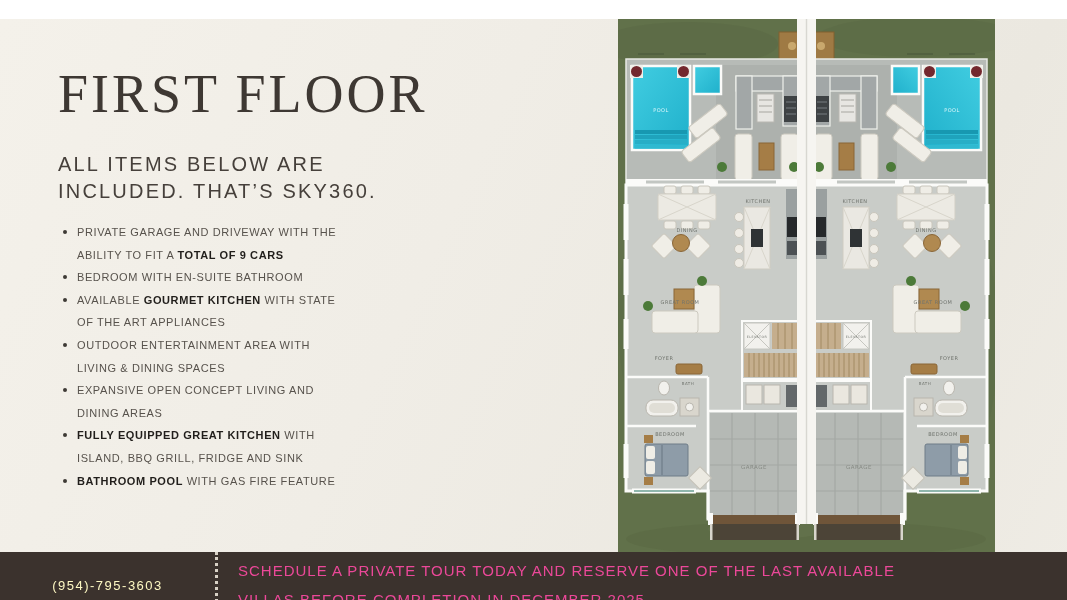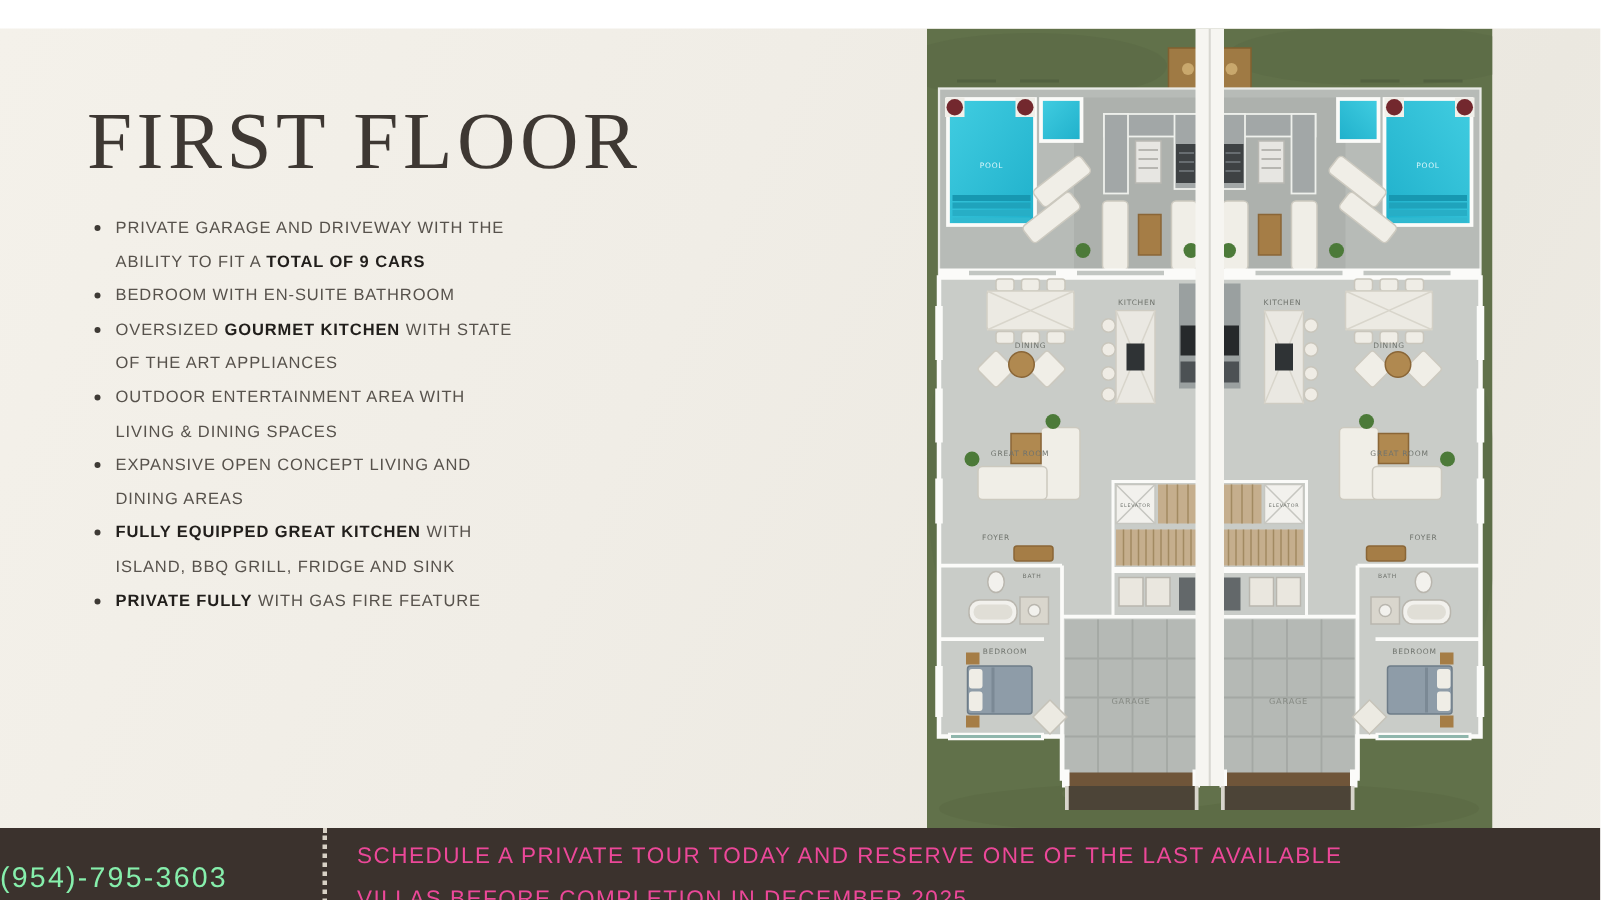--- a/index.html
+++ b/index.html
@@ -22,40 +22,44 @@
   }
   ul.features li::before{
     content:"";position:absolute;left:5px;top:9px;width:4px;height:4px;border-radius:50%;background:#3e3a35;
   }
   ul.features li b{color:#211e1b;font-weight:bold;}
   .floorplan{position:absolute;left:618px;top:0;width:377px;height:533px;}
   .footer{
     position:absolute;left:0;bottom:0;width:1067px;height:67px;background:#3b322d;
     display:flex;align-items:center;
   }
-  .phone{width:215px;font-size:19px;letter-spacing:1.5px;color:#86efac;}
+  .phone{width:215px;text-align:center;font-size:13px;letter-spacing:1.5px;color:#fef9c3;}
   .footer-divider{height:100%;width:0;border-left:3px dotted #d8d1c5;}
   .cta{width:700px;padding-left:20px;font-size:15px;letter-spacing:1px;line-height:28.5px;color:#ec4899;}
   svg text{font-family:"DejaVu Sans",sans-serif;}
 </style>
 </head>
 <body>
 
 <div class="page">
 
   <div class="left-panel">
     <div class="title">FIRST FLOOR</div>
+    <div class="subtitle">
+      <div>ALL ITEMS BELOW ARE</div>
+      <div>INCLUDED. THAT’S SKY360.</div>
+    </div>
     <ul class="features">
         <li><span>PRIVATE GARAGE AND DRIVEWAY WITH THE ABILITY TO FIT A </span><b>TOTAL OF 9 CARS</b></li>
         <li><span>BEDROOM WITH EN-SUITE BATHROOM</span></li>
-        <li><span>OVERSIZED </span><b>GOURMET KITCHEN</b><span> WITH STATE OF THE ART APPLIANCES</span></li>
+        <li><span>AVAILABLE </span><b>GOURMET KITCHEN</b><span> WITH STATE OF THE ART APPLIANCES</span></li>
         <li><span>OUTDOOR ENTERTAINMENT AREA WITH LIVING &amp; DINING SPACES</span></li>
         <li><span>EXPANSIVE OPEN CONCEPT LIVING AND DINING AREAS</span></li>
         <li><b>FULLY EQUIPPED GREAT KITCHEN</b><span> WITH ISLAND, BBQ GRILL, FRIDGE AND SINK</span></li>
-        <li><b>PRIVATE FULLY</b><span> WITH GAS FIRE FEATURE</span></li>
+        <li><b>BATHROOM POOL</b><span> WITH GAS FIRE FEATURE</span></li>
       </ul>
   </div>
 
   <div class="floorplan">
     <svg viewBox="0 0 377 533" width="377" height="533" xmlns="http://www.w3.org/2000/svg">
       <defs>
         <linearGradient id="poolG" x1="0" y1="0" x2="1" y2="1">
           <stop offset="0" stop-color="#41cde1"></stop>
           <stop offset="1" stop-color="#1fb0cb"></stop>
         </linearGradient>

